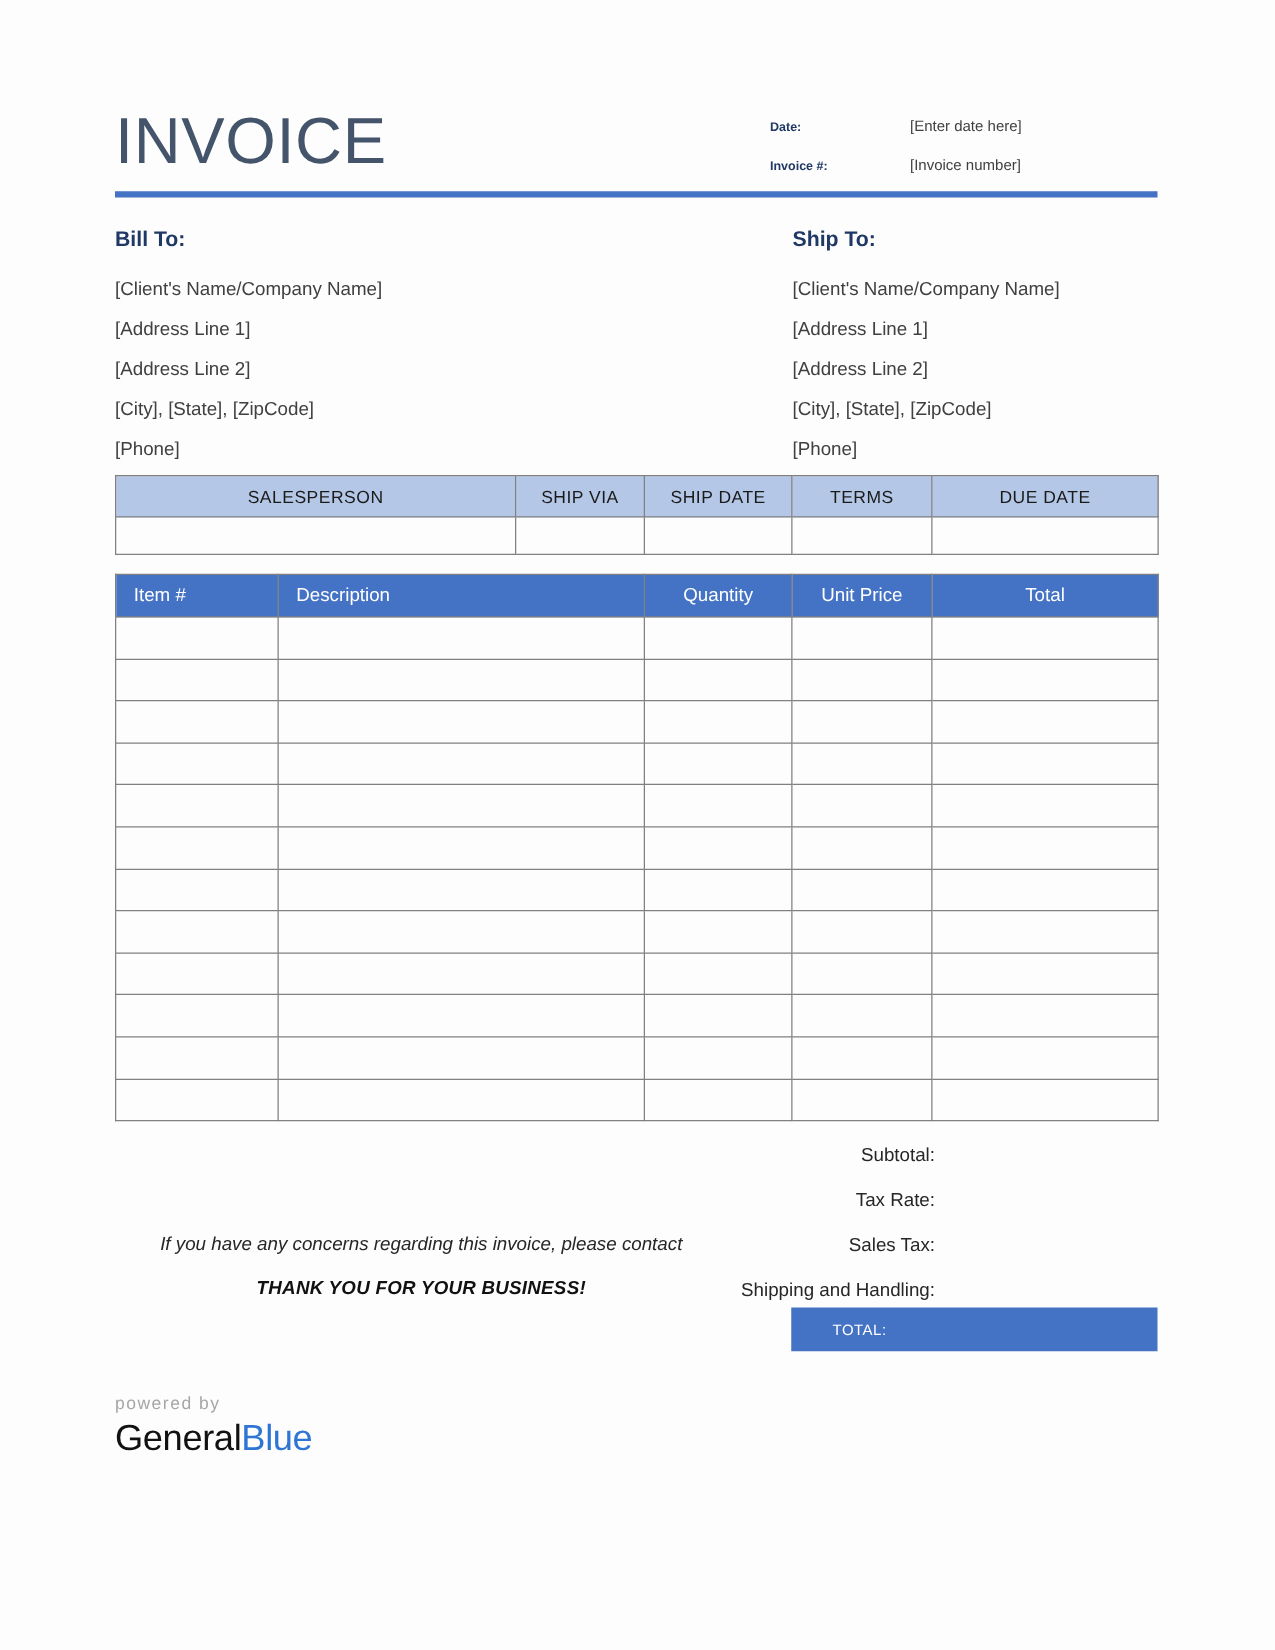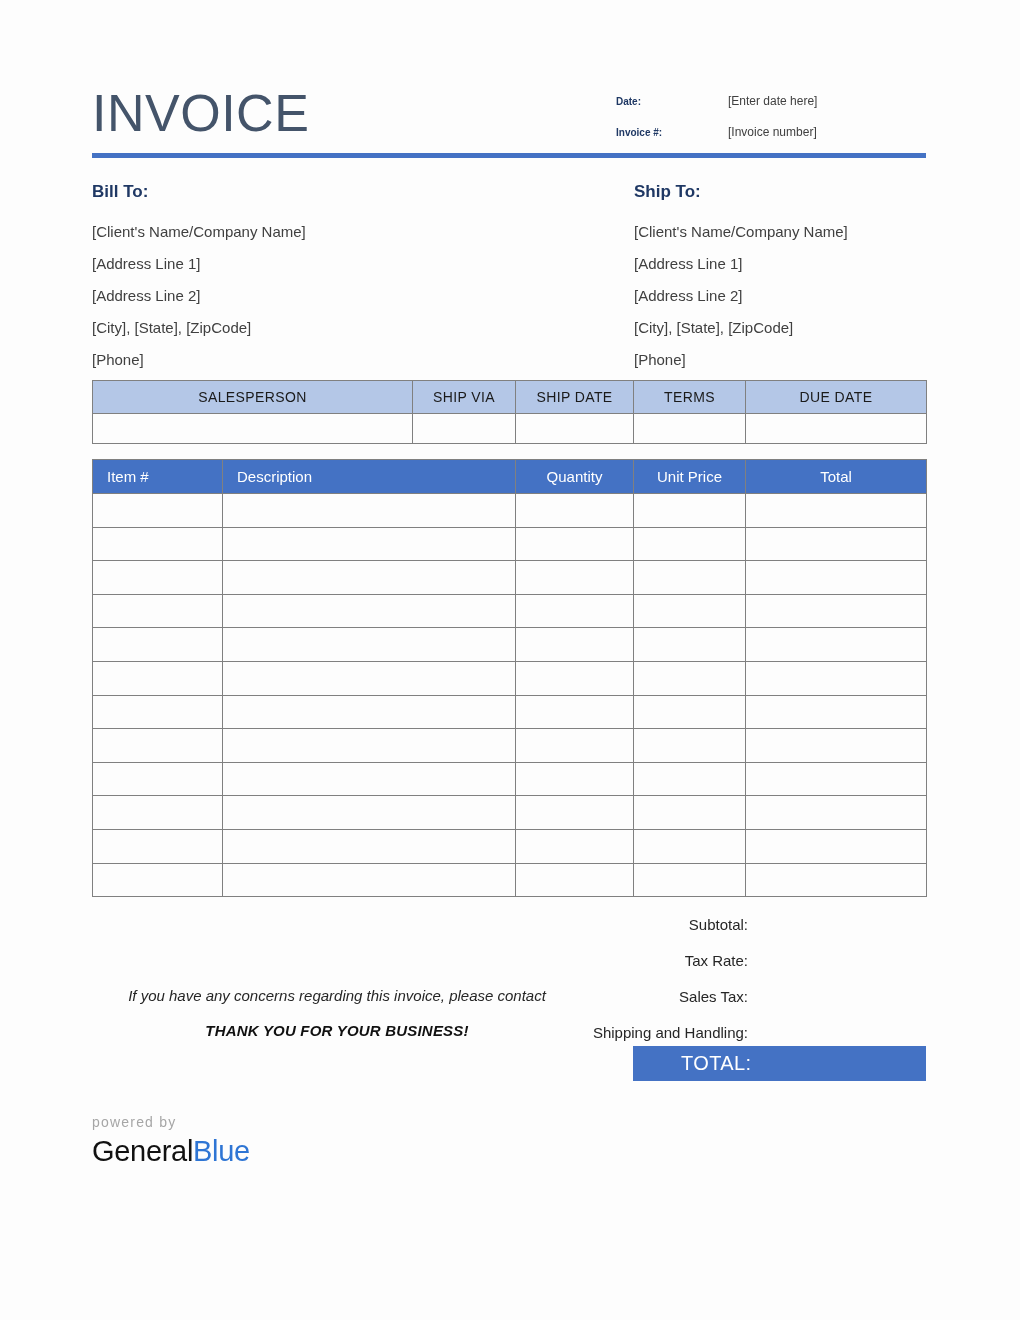--- a/index.html
+++ b/index.html
@@ -174,22 +174,22 @@
     left: 633px;
     top: 1046px;
     width: 293px;
     height: 35px;
     background: #4472C4;
     display: flex;
     align-items: center;
   }
   .total-bar-label {
     color: #ffffff;
-    font-size: 20px;
-    margin-left: 48px;
+    font-size: 12px;
+    margin-left: 33px;
     letter-spacing: 0.4px;
   }
 
   
   .notes {
     position: absolute;
     left: 92px;
     top: 978px;
     width: 490px;
     text-align: center;

